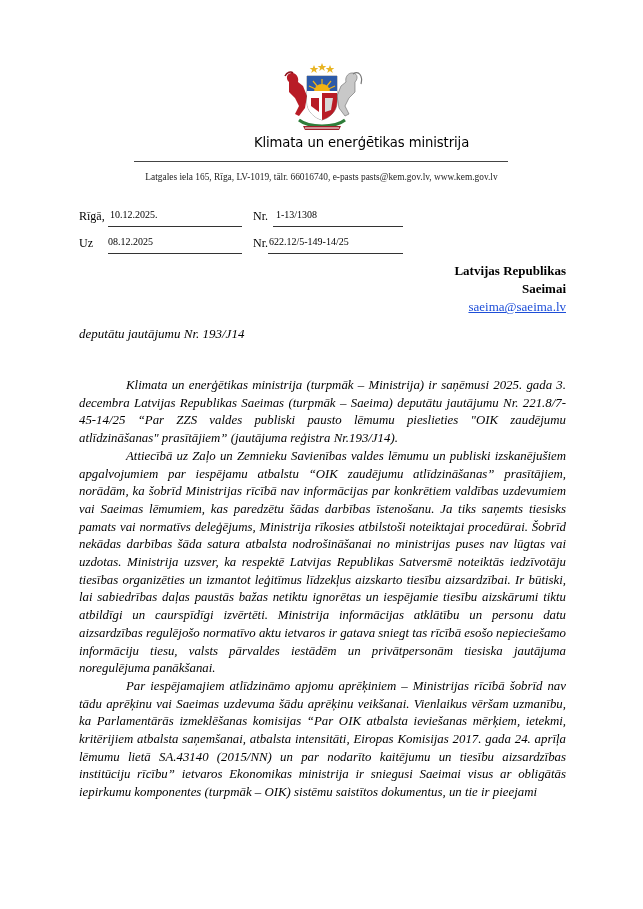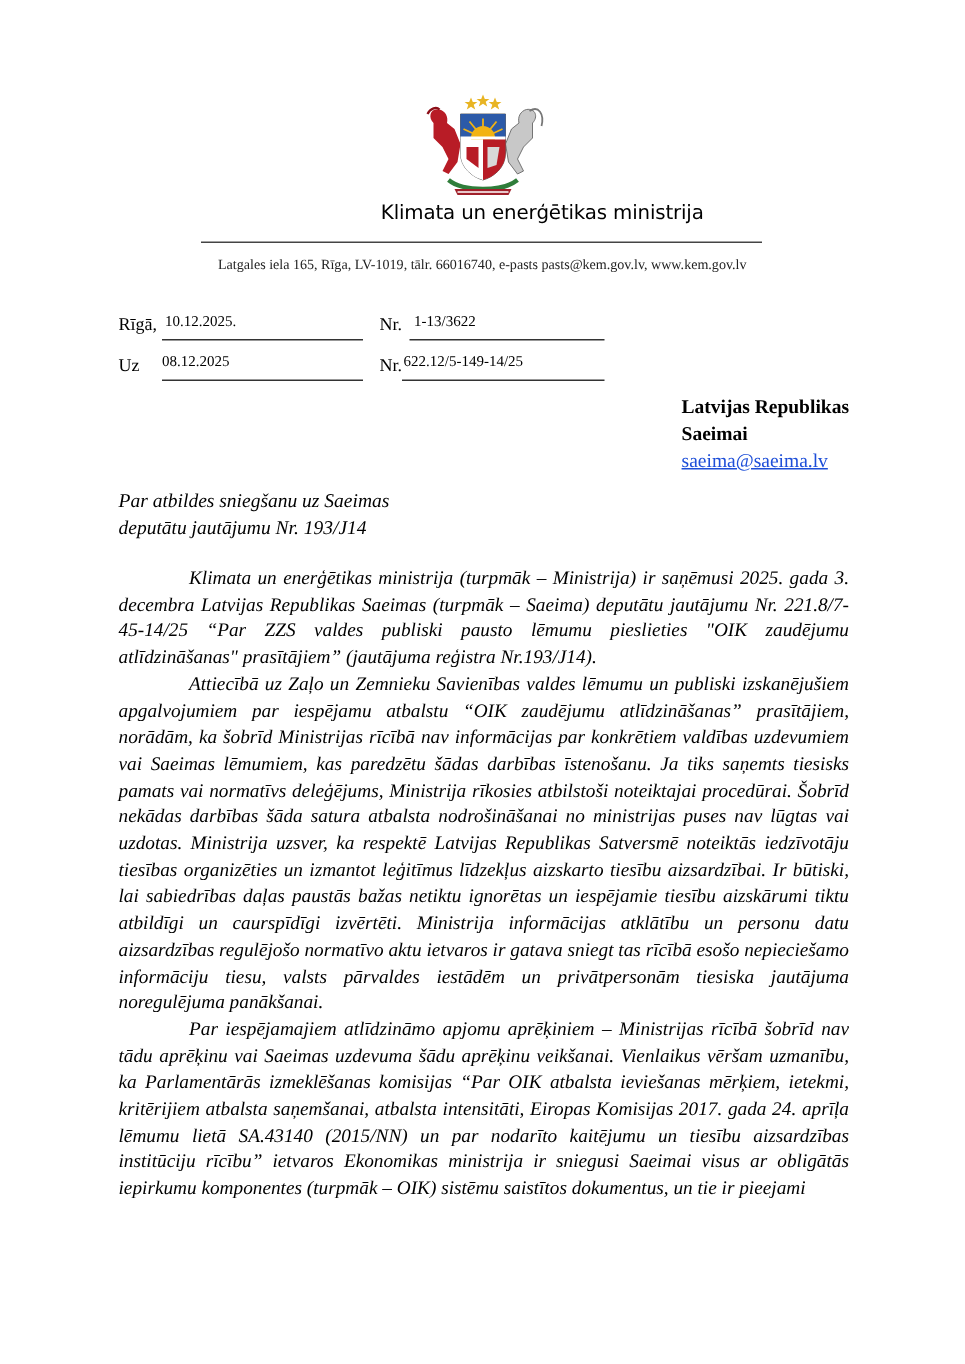--- a/index.html
+++ b/index.html
@@ -14,21 +14,21 @@
     }
     .header-rule { position: absolute; left: 134px; top: 161px; width: 374px; height: 1px; background: #444; }
     .address {
       position: absolute; left: 0; width: 643px; top: 172px; text-align: center;
       font-size: 9.4px; color: #222;
     }
     .field-label { position: absolute; font-size: 12px; }
     .field-value { position: absolute; font-size: 10px; }
     .field-line { position: absolute; height: 1px; background: #333; }
     .recipient {
-      position: absolute; right: 77px; top: 262px; text-align: left; font-size: 13px; line-height: 18px;
+      position: absolute; right: 77px; top: 262px; text-align: right; font-size: 13px; line-height: 18px;
     }
     .recipient .bold { font-weight: bold; }
     .recipient a { color: #1d4ed8; text-decoration: underline; font-weight: normal; }
     .subject {
       position: absolute; left: 79px; top: 325px; font-style: italic; font-size: 13px; line-height: 18px;
     }
     .body-text {
       position: absolute; left: 79px; top: 377px; width: 487px;
       font-size: 12.85px; line-height: 17.7px; text-align: justify;
     }
@@ -76,39 +76,38 @@
 
 <div class="ministry-name">Klimata un enerģētikas ministrija</div>
 <div class="header-rule"></div>
 <div class="address">Latgales iela 165, Rīga, LV-1019, tālr. 66016740, e-pasts pasts@kem.gov.lv, www.kem.gov.lv</div>
 
 <span class="field-label" style="left:79px; top:209px;">Rīgā,</span>
 <span class="field-value" style="left:110px; top:209px;">10.12.2025.</span>
 <div class="field-line" style="left:108px; top:226px; width:134px;"></div>
 
 <span class="field-label" style="left:253px; top:209px;">Nr.</span>
-<span class="field-value" style="left:276px; top:209px;">1-13/3622</span>
+<span class="field-value" style="left:276px; top:209px;">1-13/1308</span>
 <div class="field-line" style="left:273px; top:226px; width:130px;"></div>
 
 <span class="field-label" style="left:79px; top:236px;">Uz</span>
 <span class="field-value" style="left:108px; top:236px;">08.12.2025</span>
 <div class="field-line" style="left:108px; top:253px; width:134px;"></div>
 
 <span class="field-label" style="left:253px; top:236px;">Nr.</span>
 <span class="field-value" style="left:269px; top:236px;">622.12/5-149-14/25</span>
 <div class="field-line" style="left:268px; top:253px; width:135px;"></div>
 
 <div class="recipient">
   <div class="bold">Latvijas Republikas</div>
   <div class="bold">Saeimai</div>
   <div><a href="mailto:saeima@saeima.lv">saeima@saeima.lv</a></div>
 </div>
 
 <div class="subject">
-  <div>Par atbildes sniegšanu uz Saeimas</div>
   <div>deputātu jautājumu Nr. 193/J14</div>
 </div>
 
 <div class="body-text">
   <p>Klimata un enerģētikas ministrija (turpmāk – Ministrija) ir saņēmusi 2025. gada 3. decembra Latvijas Republikas Saeimas (turpmāk – Saeima) deputātu jautājumu Nr. 221.8/7-45-14/25 “Par ZZS valdes publiski pausto lēmumu pieslieties "OIK zaudējumu atlīdzināšanas" prasītājiem” (jautājuma reģistra Nr.193/J14).</p>
   <p>Attiecībā uz Zaļo un Zemnieku Savienības valdes lēmumu un publiski izskanējušiem apgalvojumiem par iespējamu atbalstu “OIK zaudējumu atlīdzināšanas” prasītājiem, norādām, ka šobrīd Ministrijas rīcībā nav informācijas par konkrētiem valdības uzdevumiem vai Saeimas lēmumiem, kas paredzētu šādas darbības īstenošanu. Ja tiks saņemts tiesisks pamats vai normatīvs deleģējums, Ministrija rīkosies atbilstoši noteiktajai procedūrai. Šobrīd nekādas darbības šāda satura atbalsta nodrošināšanai no ministrijas puses nav lūgtas vai uzdotas. Ministrija uzsver, ka respektē Latvijas Republikas Satversmē noteiktās iedzīvotāju tiesības organizēties un izmantot leģitīmus līdzekļus aizskarto tiesību aizsardzībai. Ir būtiski, lai sabiedrības daļas paustās bažas netiktu ignorētas un iespējamie tiesību aizskārumi tiktu atbildīgi un caurspīdīgi izvērtēti. Ministrija informācijas atklātību un personu datu aizsardzības regulējošo normatīvo aktu ietvaros ir gatava sniegt tas rīcībā esošo nepieciešamo informāciju tiesu, valsts pārvaldes iestādēm un privātpersonām tiesiska jautājuma noregulējuma panākšanai.</p>
   <p>Par iespējamajiem atlīdzināmo apjomu aprēķiniem – Ministrijas rīcībā šobrīd nav tādu aprēķinu vai Saeimas uzdevuma šādu aprēķinu veikšanai. Vienlaikus vēršam uzmanību, ka Parlamentārās izmeklēšanas komisijas “Par OIK atbalsta ieviešanas mērķiem, ietekmi, kritērijiem atbalsta saņemšanai, atbalsta intensitāti, Eiropas Komisijas 2017. gada 24. aprīļa lēmumu lietā SA.43140 (2015/NN) un par nodarīto kaitējumu un tiesību aizsardzības institūciju rīcību” ietvaros Ekonomikas ministrija ir sniegusi Saeimai visus ar obligātās iepirkumu komponentes (turpmāk – OIK) sistēmu saistītos dokumentus, un tie ir pieejami</p>
 </div>
 
 </body></html>

